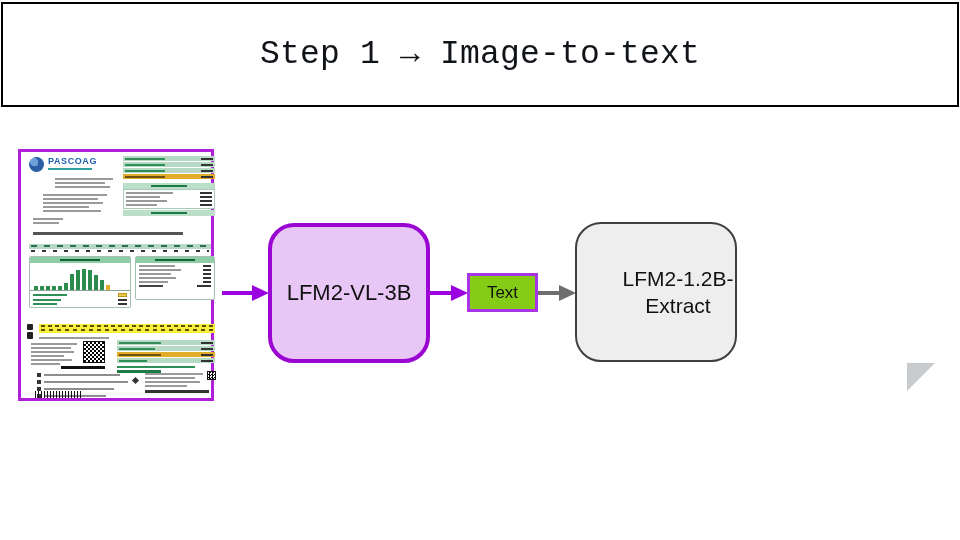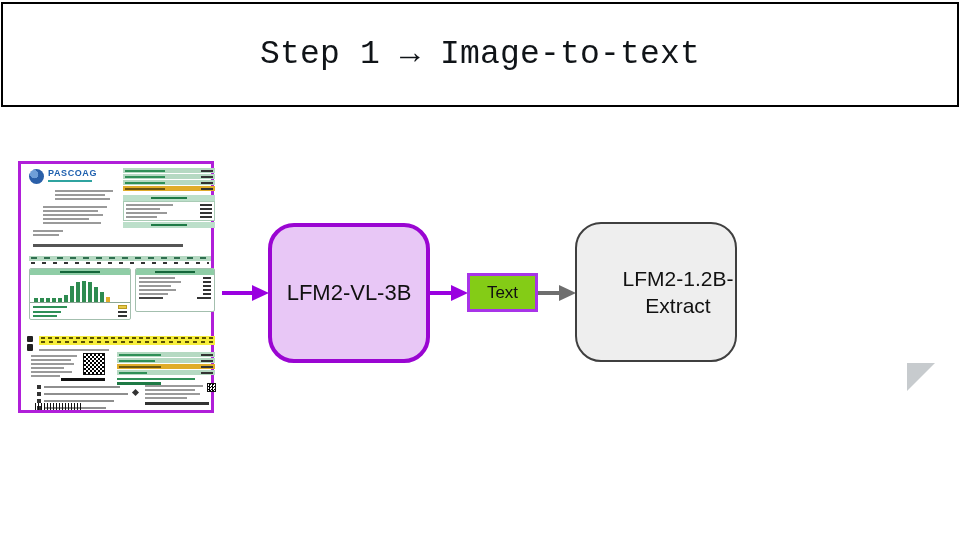--- a/index.html
+++ b/index.html
@@ -32,21 +32,21 @@
 
   
   .csv-doc{position:absolute;left:790px;top:192px;width:145px;height:201px;background:#efefef;
            border:2px solid #9a9a9a;box-sizing:border-box;
            clip-path:polygon(0 0,100% 0,100% calc(100% - 28px),calc(100% - 28px) 100%,0 100%);}
   .csv-label{margin-top:12px;text-align:center;font-size:20px;font-weight:500;color:#111;}
   .fold-tri{position:absolute;left:907px;top:363px;width:0;height:0;
             border-top:28px solid #c7cbce;border-right:28px solid transparent;}
 
   
-  .bill{position:absolute;left:18px;top:161px;width:196px;height:252px;background:#fff;
+  .bill{position:absolute;left:18px;top:149px;width:196px;height:252px;background:#fff;
         border:3px solid #b01fd9;box-sizing:border-box;}
   .bill *{box-sizing:border-box;}
   .abs{position:absolute;}
   .tl{height:2px;background:#9a9a9a;margin-bottom:2px;}
   
   .b-globe{width:15px;height:15px;border-radius:50%;background:#2a5fa8;
            background:radial-gradient(circle at 35% 35%,#6f9fd8 0 30%,#2a5fa8 31%);}
   .b-brand{font-size:9px;font-weight:bold;color:#1d5fae;letter-spacing:.6px;line-height:1;}
   .b-brand-sub{height:2px;background:#2fa3a0;width:44px;margin-top:2px;}
   

